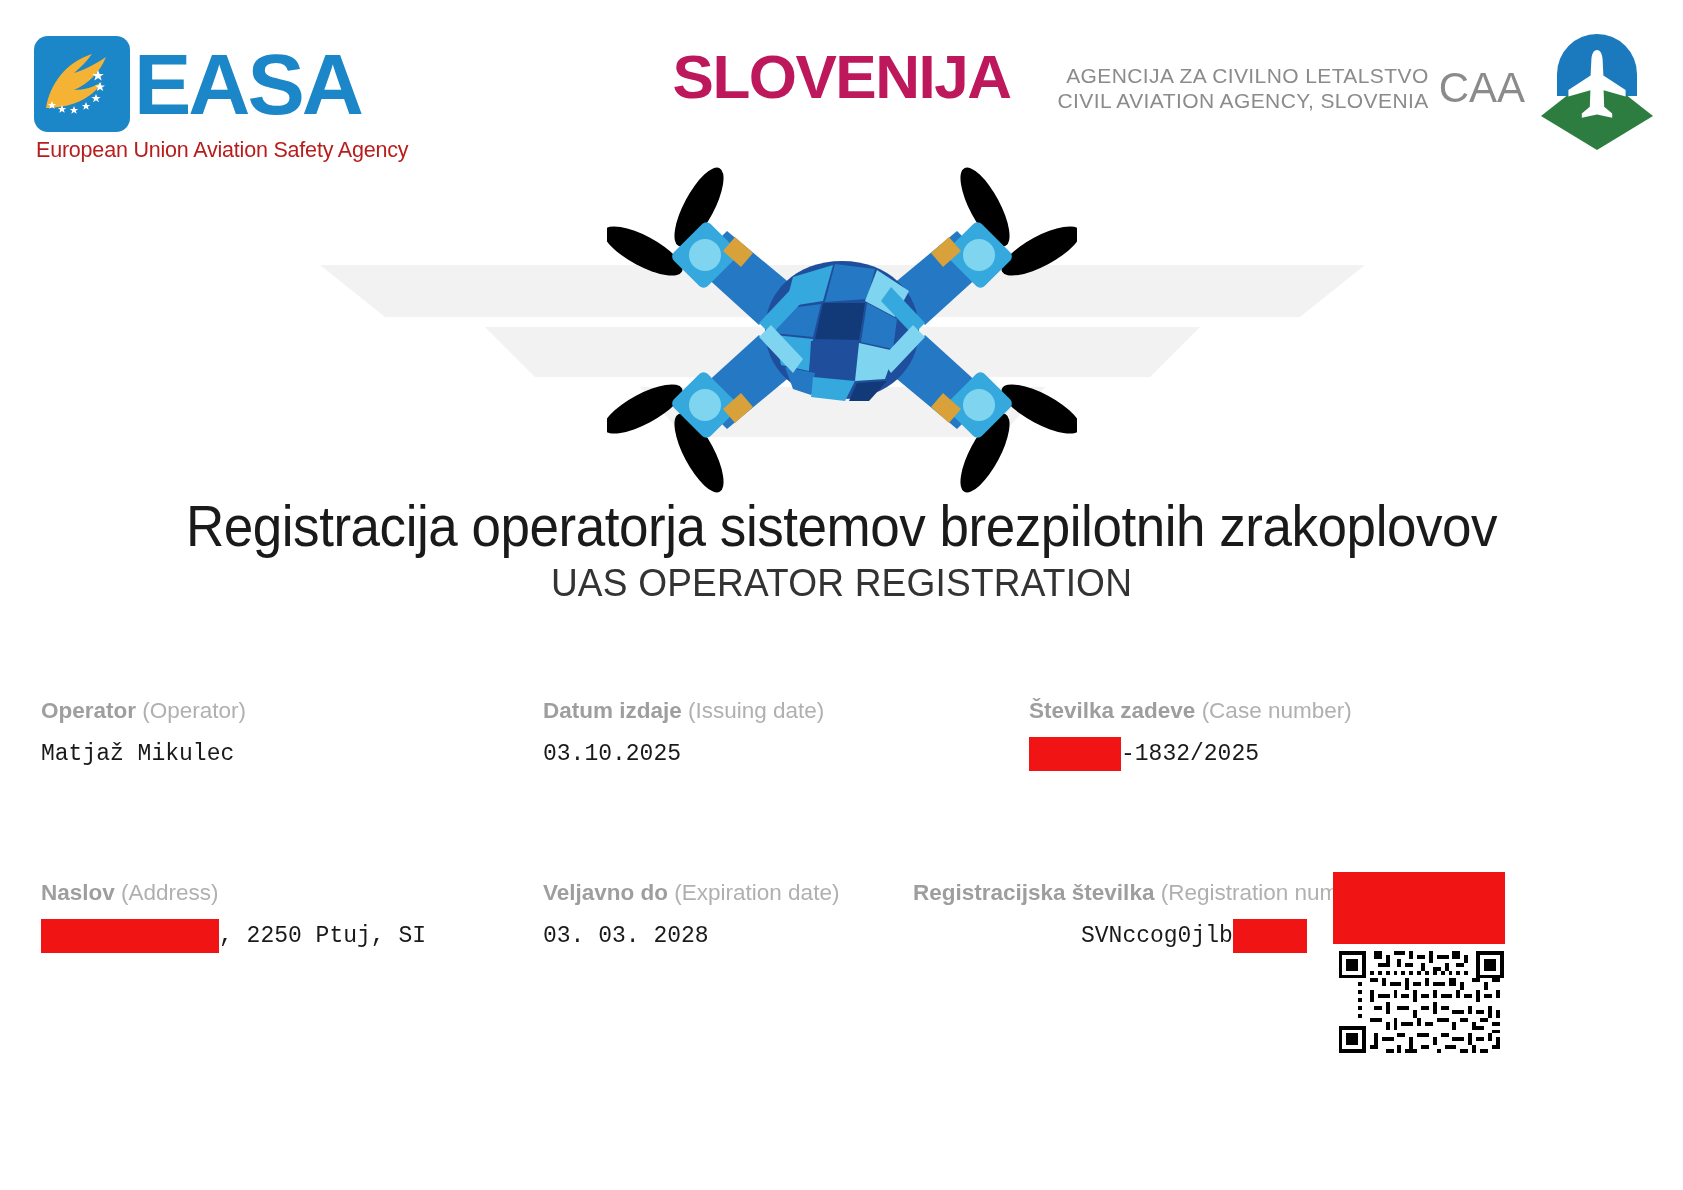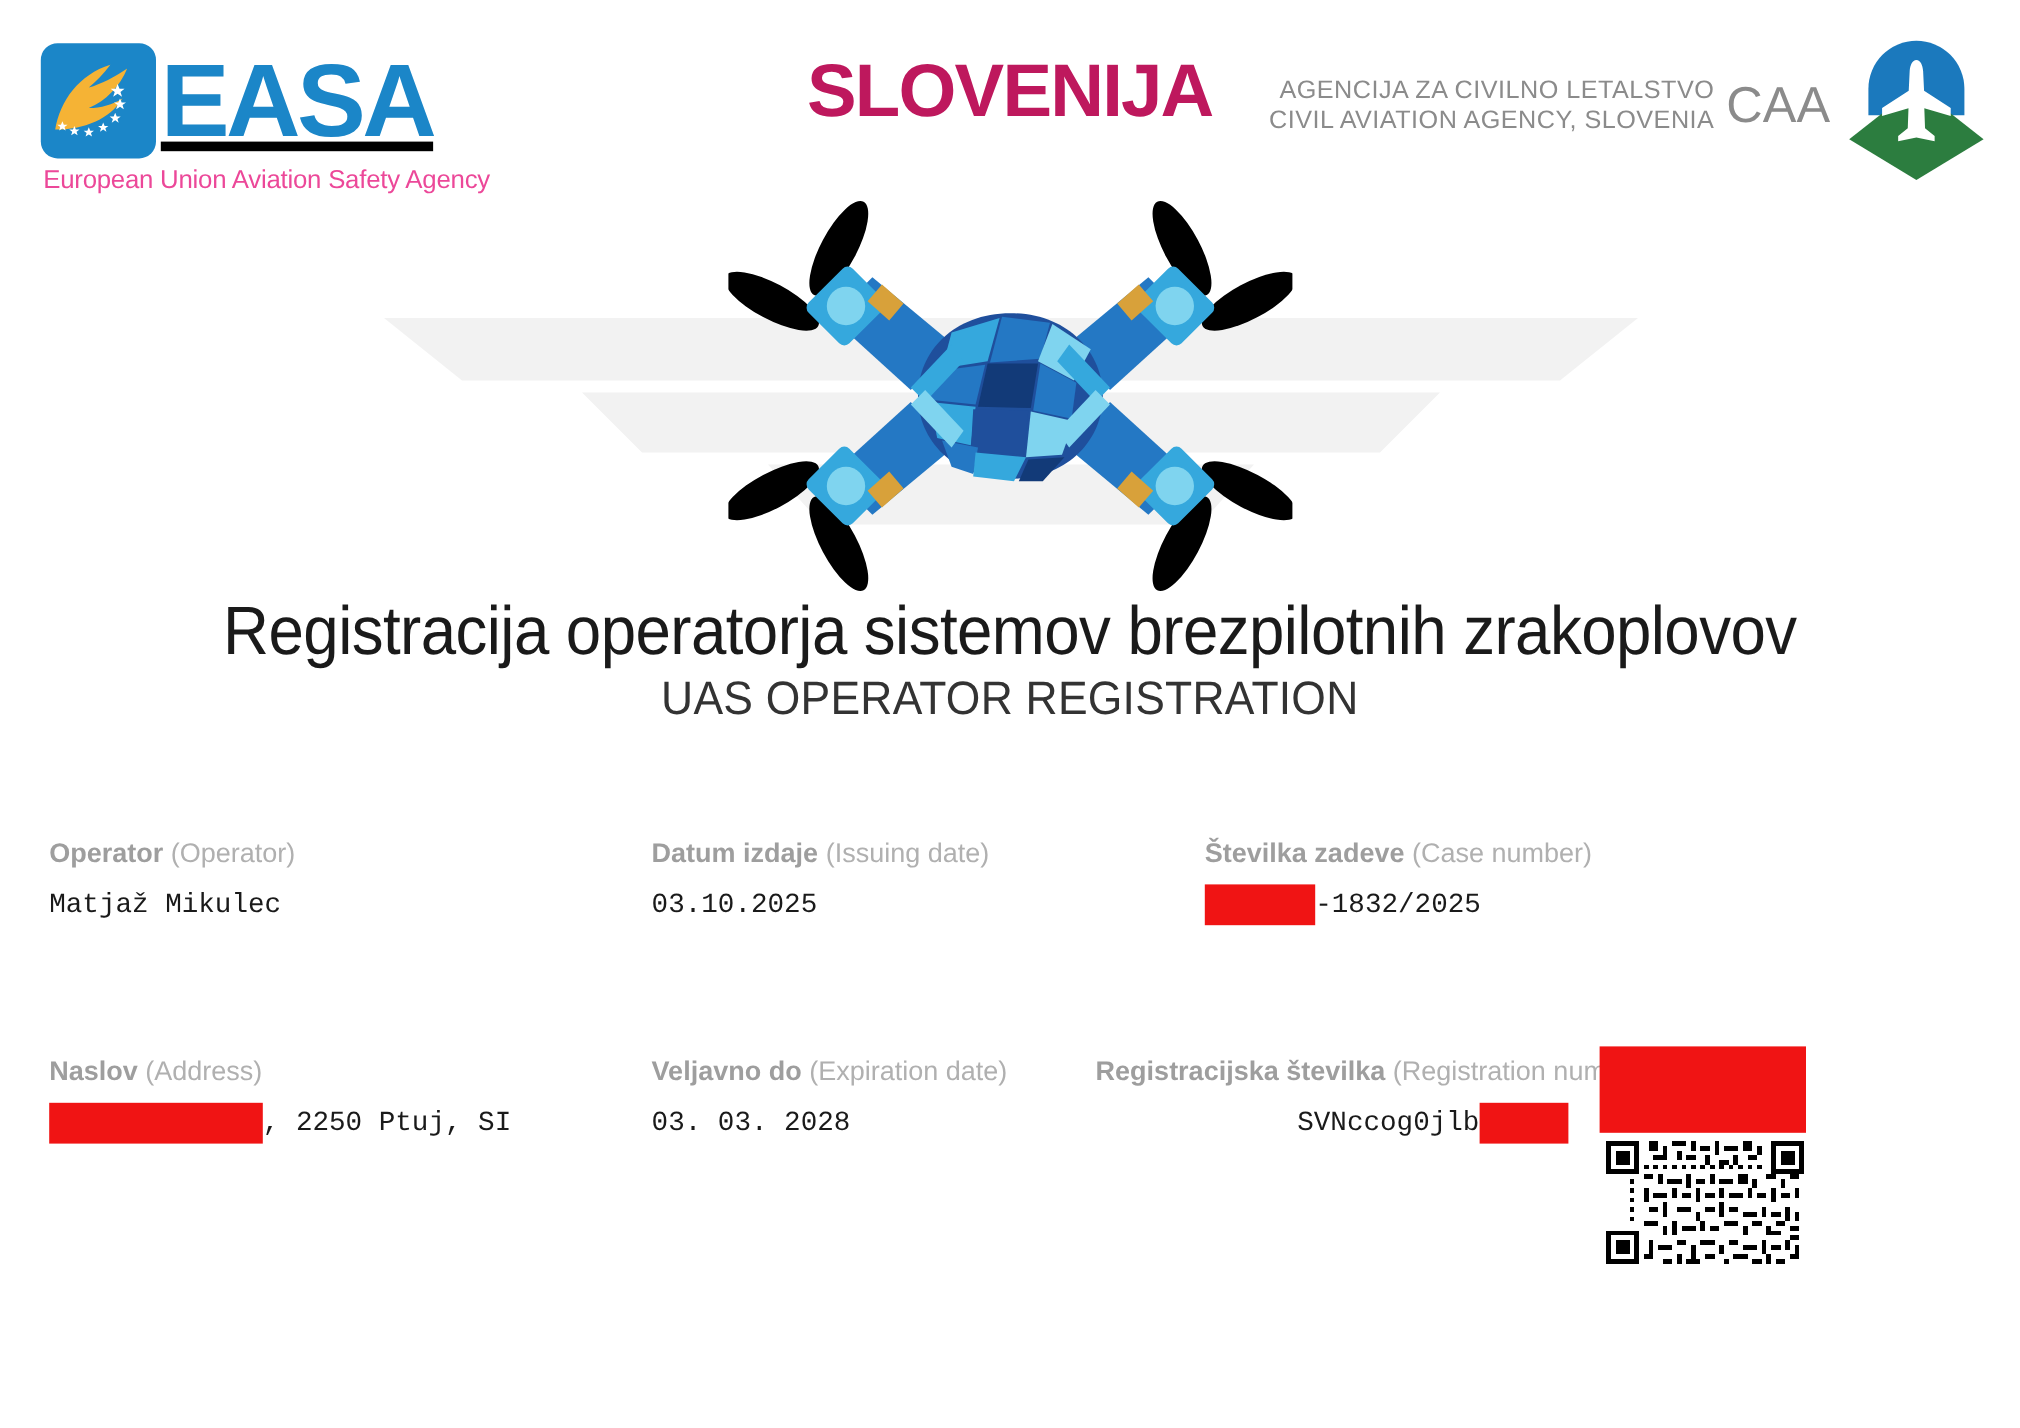--- a/index.html
+++ b/index.html
@@ -8,35 +8,35 @@
     background: #ffffff;
     font-family: "Liberation Sans", sans-serif;
     overflow: hidden;
   }
   .page { position: relative; width: 1683px; height: 1190px; background: #fff; }
 
   
   .header { position: absolute; top: 0; left: 0; width: 1683px; height: 175px; }
 
   .easa-logo { position: absolute; left: 34px; top: 34px; width: 400px; height: 130px; }
-  .easa-row { display: flex; align-items: center; height: 100px; text-decoration: underline; }
+  .easa-row { display: flex; align-items: center; height: 100px; }
   .easa-mark {
     width: 96px; height: 96px; border-radius: 14px;
     background: #1b86c8; position: relative; flex: 0 0 auto;
     overflow: hidden;
   }
   .easa-bird { position: absolute; left: 6px; top: 8px; }
   .easa-word {
     font-family: "Liberation Sans", sans-serif;
     font-weight: 700; font-size: 86px; line-height: 86px;
     color: #1b86c8; letter-spacing: -3px; margin-left: 4px;
   }
   .easa-tag {
     font-family: "Liberation Sans", sans-serif;
-    font-size: 21.5px; color: #ec4899; letter-spacing: -0.2px;
+    font-size: 21.5px; color: #b91c1c; letter-spacing: -0.2px;
     margin-top: 4px; margin-left: 2px; white-space: nowrap;
   }
 
   .slovenija {
     position: absolute; left: 0; top: 46px; width: 1683px;
     text-align: center;
     font-family: "Liberation Sans", sans-serif;
     font-weight: 700; font-size: 62px; line-height: 62px;
     letter-spacing: -1.5px; color: #be185d;
   }
@@ -93,21 +93,21 @@
     font-size: 23px; line-height: 44px; color: #1a1a1a;
     white-space: nowrap; margin-top: 8px;
     display: flex; align-items: center;
   }
 
   .redact { background: #f01414; display: inline-block; vertical-align: middle; }
 
   
   .f-operator { left: 41px; top: 8px; }
   .f-issuing  { left: 543px; top: 8px; }
-  .f-case     { left: 1004px; top: 8px; }
+  .f-case     { left: 1029px; top: 8px; }
 
   
   .f-address  { left: 41px; top: 0px; }
   .f-expiry   { left: 543px; top: 0px; }
   .f-regnum   { left: 913px; top: 0px; }
   .qr-img { position: absolute; left: 1333px; top: 947px; }
 </style>
 </head>
 <body>
 

